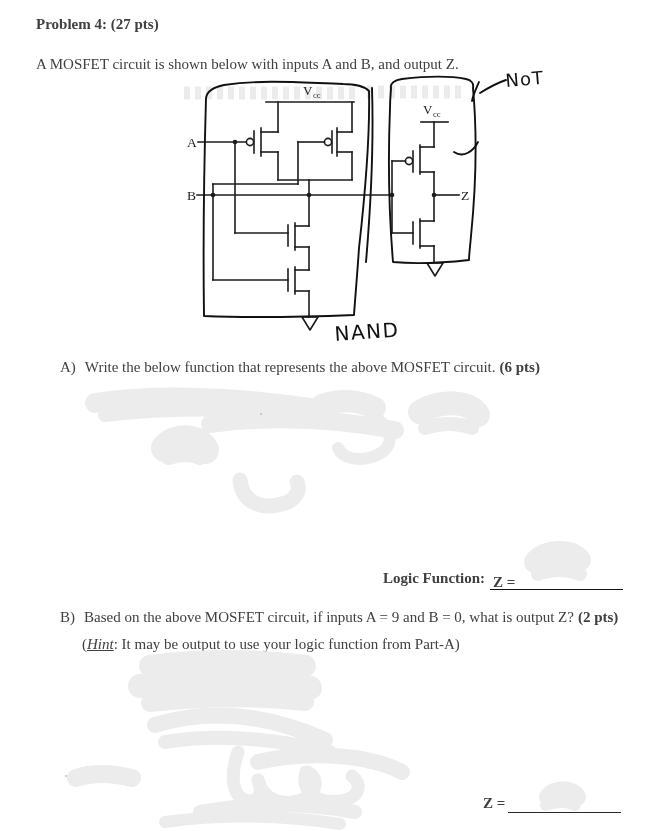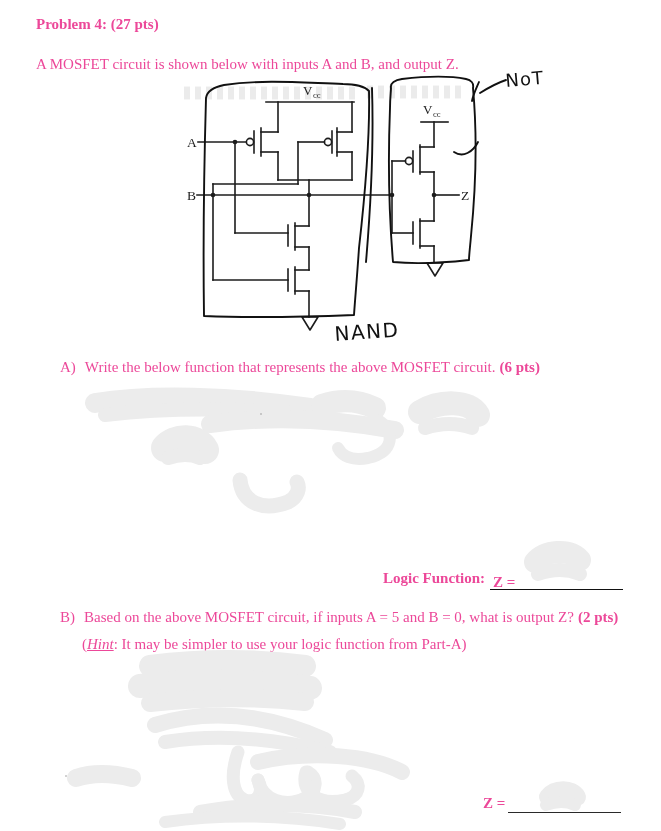--- a/index.html
+++ b/index.html
@@ -1,18 +1,18 @@
 <!DOCTYPE html>
 <html><head>
 <meta charset="utf-8">
 <style>
   html,body { margin:0; padding:0; background:#ffffff; }
   #page {
     position:relative; width:661px; height:831px; background:#ffffff;
-    overflow:hidden; font-family:"Liberation Serif", serif; color:#ec4899;
+    overflow:hidden; font-family:"Liberation Serif", serif; color:#404040;
   }
   .t { position:absolute; font-size:15px; white-space:nowrap; line-height:19px; }
   .b { font-weight:bold; }
   .i { font-style:italic;text-decoration:underline; }
   .part-label { display:inline-block; margin-right:9px; }
   .pts { font-weight:bold; margin-left:4px; }
   #part-b-block { line-height:27px; }
   .hint-line { margin-left:22px; }
   .ul-blank {
     display:inline-block; border-bottom:1.6px solid #111;
@@ -39,24 +39,24 @@
   <div class="t text-layer" style="left:60px; top:358px;">
     <span class="part-label">A)</span><span>Write the below function that represents the above MOSFET circuit.</span><span class="pts">(6 pts)</span>
   </div>
 
   <div class="t text-layer" style="left:383px; top:569px;">
     <span class="b">Logic Function:</span><span class="ul-blank" id="logic-blank"><span>Z =</span></span>
   </div>
 
   <div class="t text-layer" id="part-b-block" style="left:60px; top:604px;">
     <div>
-      <span class="part-label">B)</span><span>Based on the above MOSFET circuit, if inputs A = 5 and B = 0, what is output Z?</span><span class="pts">(2 pts)</span>
+      <span class="part-label">B)</span><span>Based on the above MOSFET circuit, if inputs A = 9 and B = 0, what is output Z?</span><span class="pts">(2 pts)</span>
     </div>
     <div class="hint-line">
-      <span>(</span><span class="i">Hint</span><span>: It may be simpler to use your logic function from Part-A)</span>
+      <span>(</span><span class="i">Hint</span><span>: It may be output to use your logic function from Part-A)</span>
     </div>
   </div>
 
   <div class="t text-layer" style="left:483px; top:794px;">
     <span class="b">Z =</span><span class="z-blank"></span>
   </div>
 
   <svg id="overlay-svg" width="661" height="831" viewBox="0 0 661 831">
 
     <g opacity="0.9">

